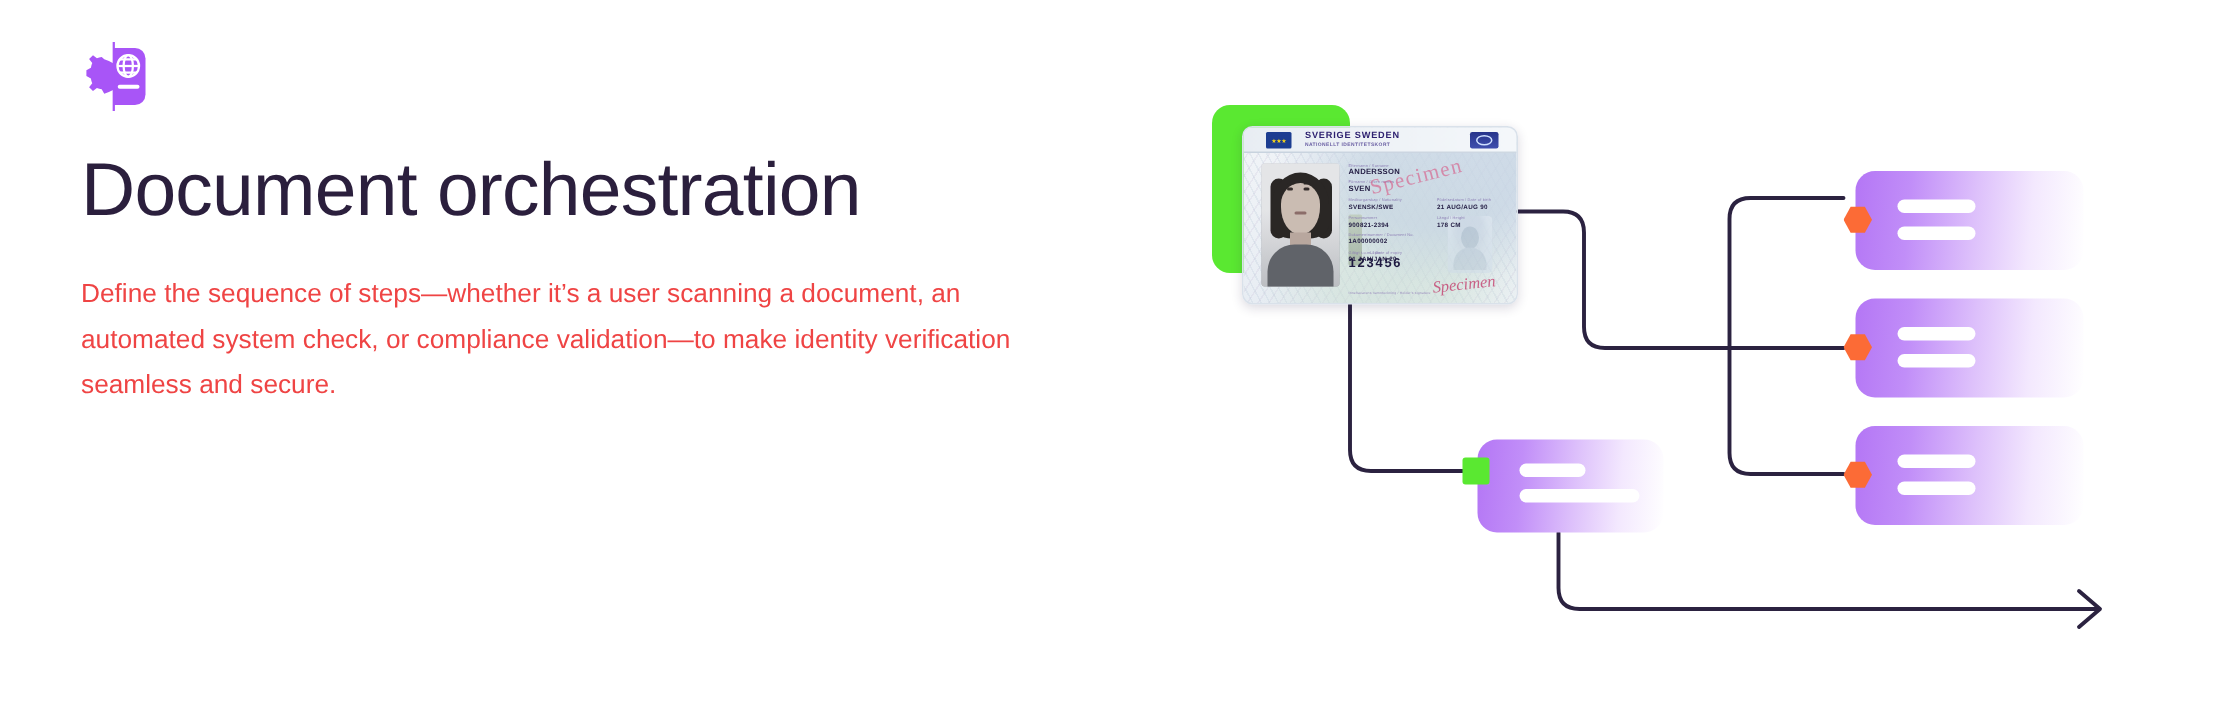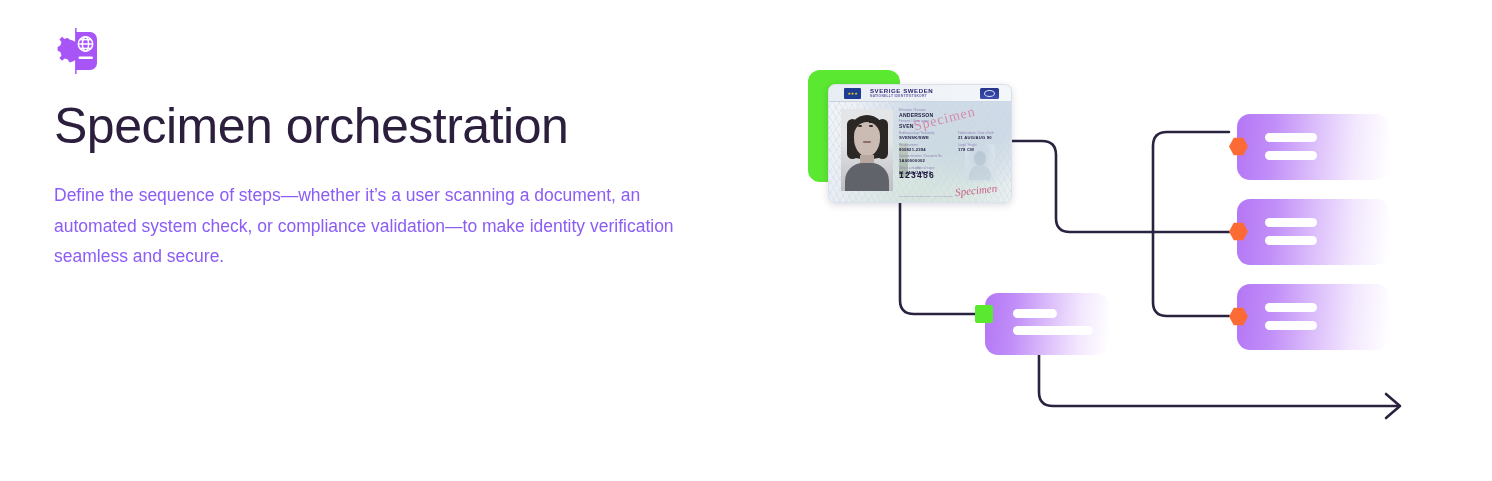--- a/index.html
+++ b/index.html
@@ -23,21 +23,21 @@
     line-height: 1.12;
     letter-spacing: -0.5px;
     color: #2b1f3d;
     white-space: nowrap;
   }
 
   .body-copy { margin-top: 26px; }
   .body-copy p {
     font-size: 17.5px;
     line-height: 30.5px;
-    color: #8b5cf6;
+    color: #ef4444;
     max-width: 665px;
   }
   .body-copy p + p { margin-top: 18px; }
 
   
   .illustration { position: absolute; left: 780px; top: 0; width: 712px; height: 481px; }
   .illo-svg { position: absolute; inset: 0; width: 712px; height: 481px; }
 
   
   .green-accent {
@@ -226,21 +226,21 @@
       <g fill="none" stroke="#ffffff" stroke-width="1.5">
         <circle cx="31.5" cy="16" r="7.2"></circle>
         <ellipse cx="31.5" cy="16" rx="3.1" ry="7.2"></ellipse>
         <line x1="24.3" y1="16" x2="38.7" y2="16"></line>
         <line x1="25.6" y1="11.6" x2="37.4" y2="11.6"></line>
         <line x1="25.6" y1="20.4" x2="37.4" y2="20.4"></line>
       </g>
       <rect x="24.5" y="28.5" width="14.5" height="2.6" rx="1.3" fill="#ffffff"></rect>
     </svg>
 
-    <h1 class="page-title">Specimen orchestration</h1>
+    <h1 class="page-title">Document orchestration</h1>
 
     <div class="body-copy">
       <p>Define the sequence of steps—whether it’s a user scanning a document, an automated system check, or compliance validation—to make identity verification seamless and secure.</p>
     </div>
   </div>
 
   <div class="illustration">
 
     <div class="green-accent"></div>
 

